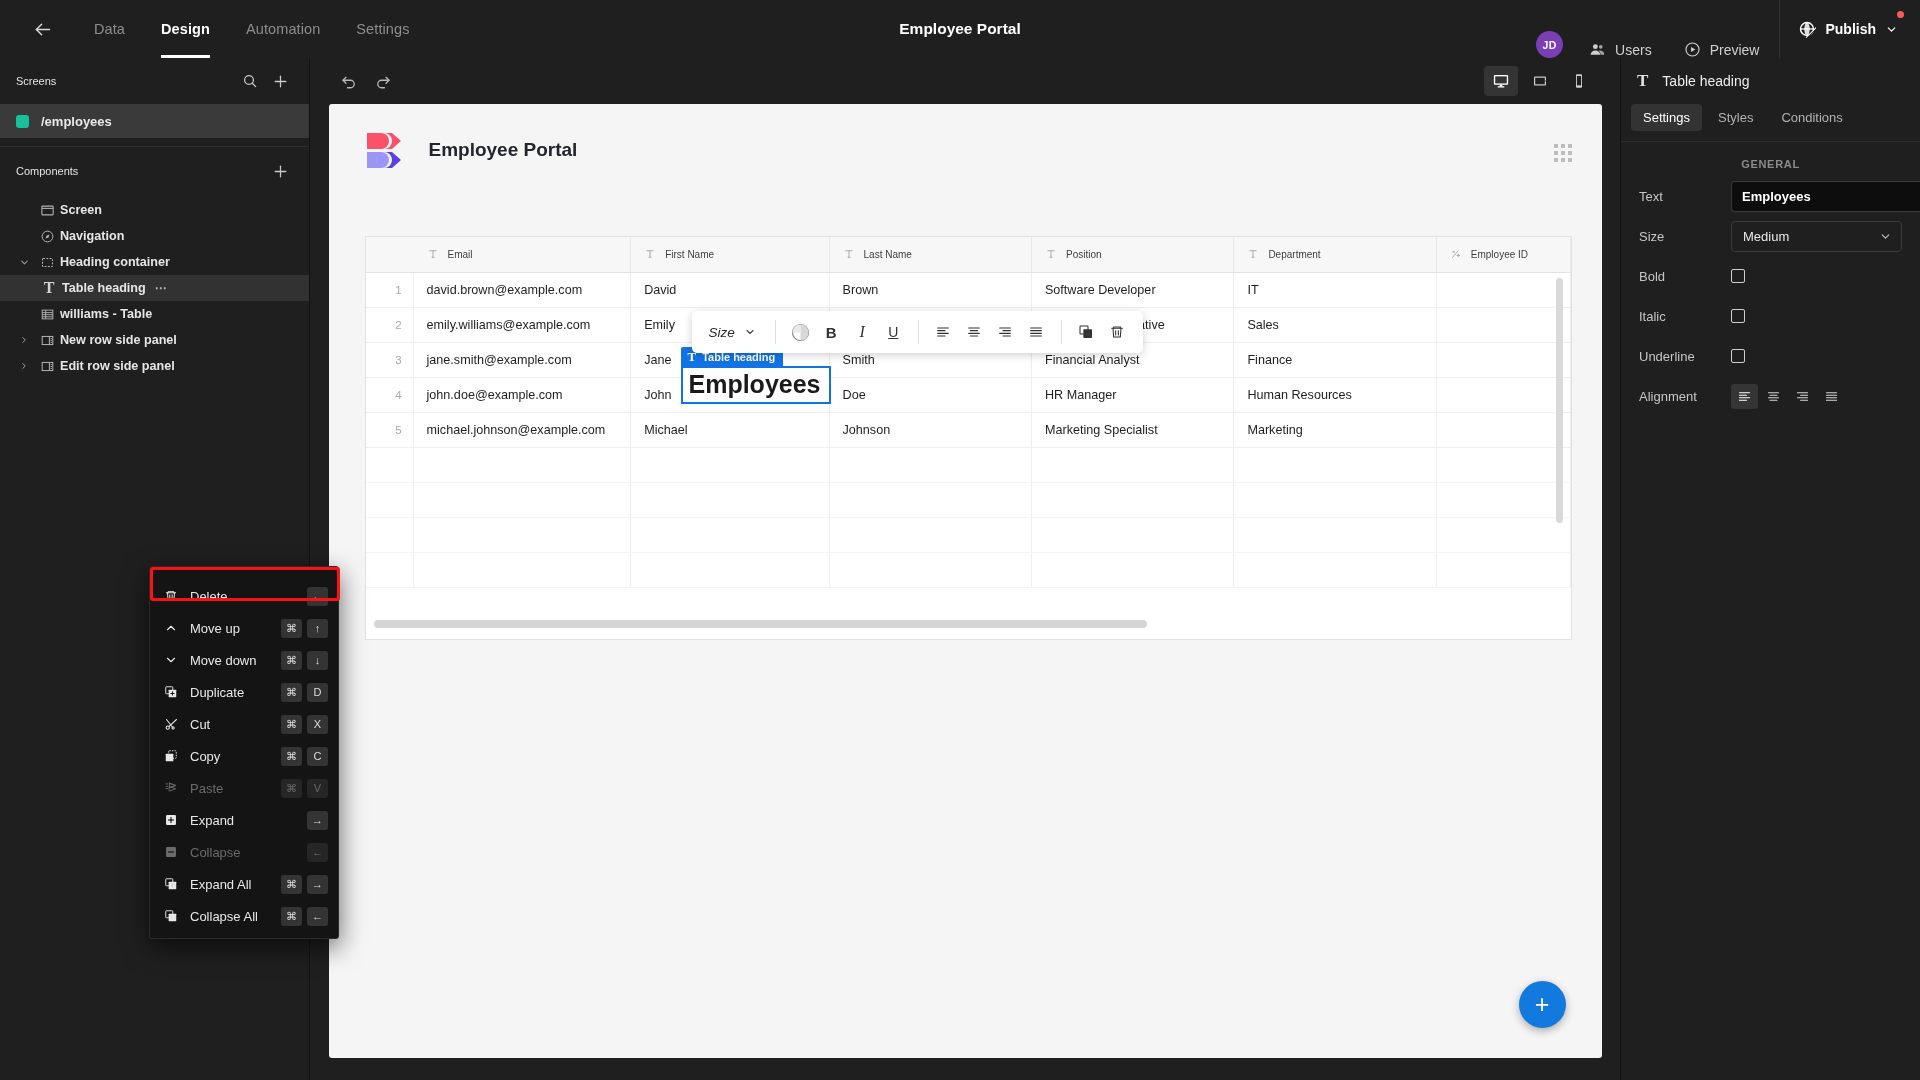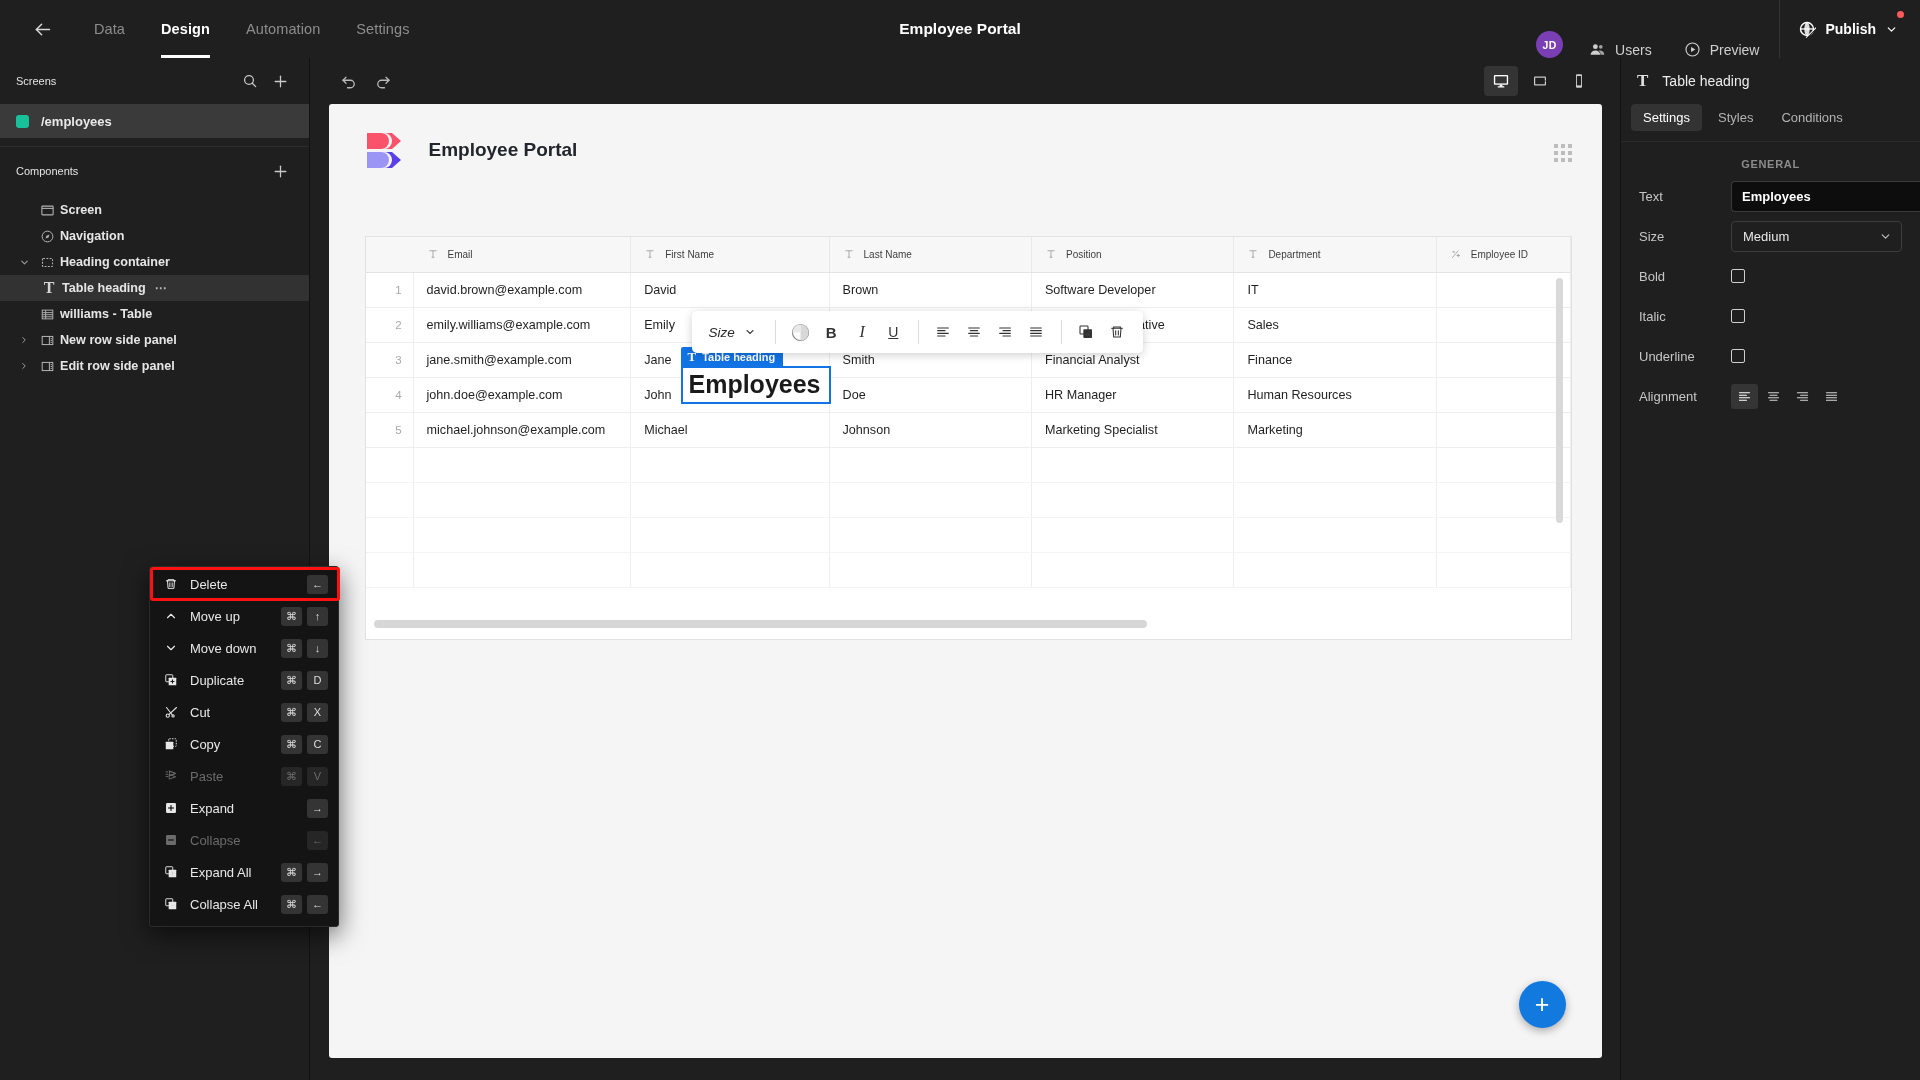--- a/index.html
+++ b/index.html
@@ -81,21 +81,21 @@
   .tree-row.sel { background: #323232; }
   .tw { width: 20px; display: flex; align-items: center; justify-content: center; color: #9a9a9a; flex: 0 0 20px; }
   .ti { width: 26px; display: flex; align-items: center; justify-content: center; color: #b4b4b4; flex: 0 0 26px; }
   .tlbl { white-space: nowrap; }
   .tdots { margin-left: 9px; color: #b7b7b7; letter-spacing: 1.2px; font-size: 12px; }
 
   
   .ctx {
     position: absolute; left: 149px; top: 508px; width: 190px;
     background: #141414; border: 1px solid #2b2b2b; border-radius: 3px;
-    padding: 1px 0 6px; z-index: 120; box-shadow: 0 8px 26px rgba(0,0,0,.6);
+    padding: 13px 0 6px; z-index: 120; box-shadow: 0 8px 26px rgba(0,0,0,.6);
   }
   .ctx-item {
     height: 32px; display: flex; align-items: center; padding: 0 10px 0 12px; color: #e8e8e8; font-size: 13px;
     cursor: pointer; gap: 10px;
   }
   .ctx-item.dim { color: #6b6b6b; }
   .ctx-item .ci { width: 18px; display: flex; align-items: center; justify-content: center; flex: 0 0 18px; }
   .ctx-item .cl { flex: 1; }
   .keys { display: flex; gap: 5px; align-items: center; }
   .key {

